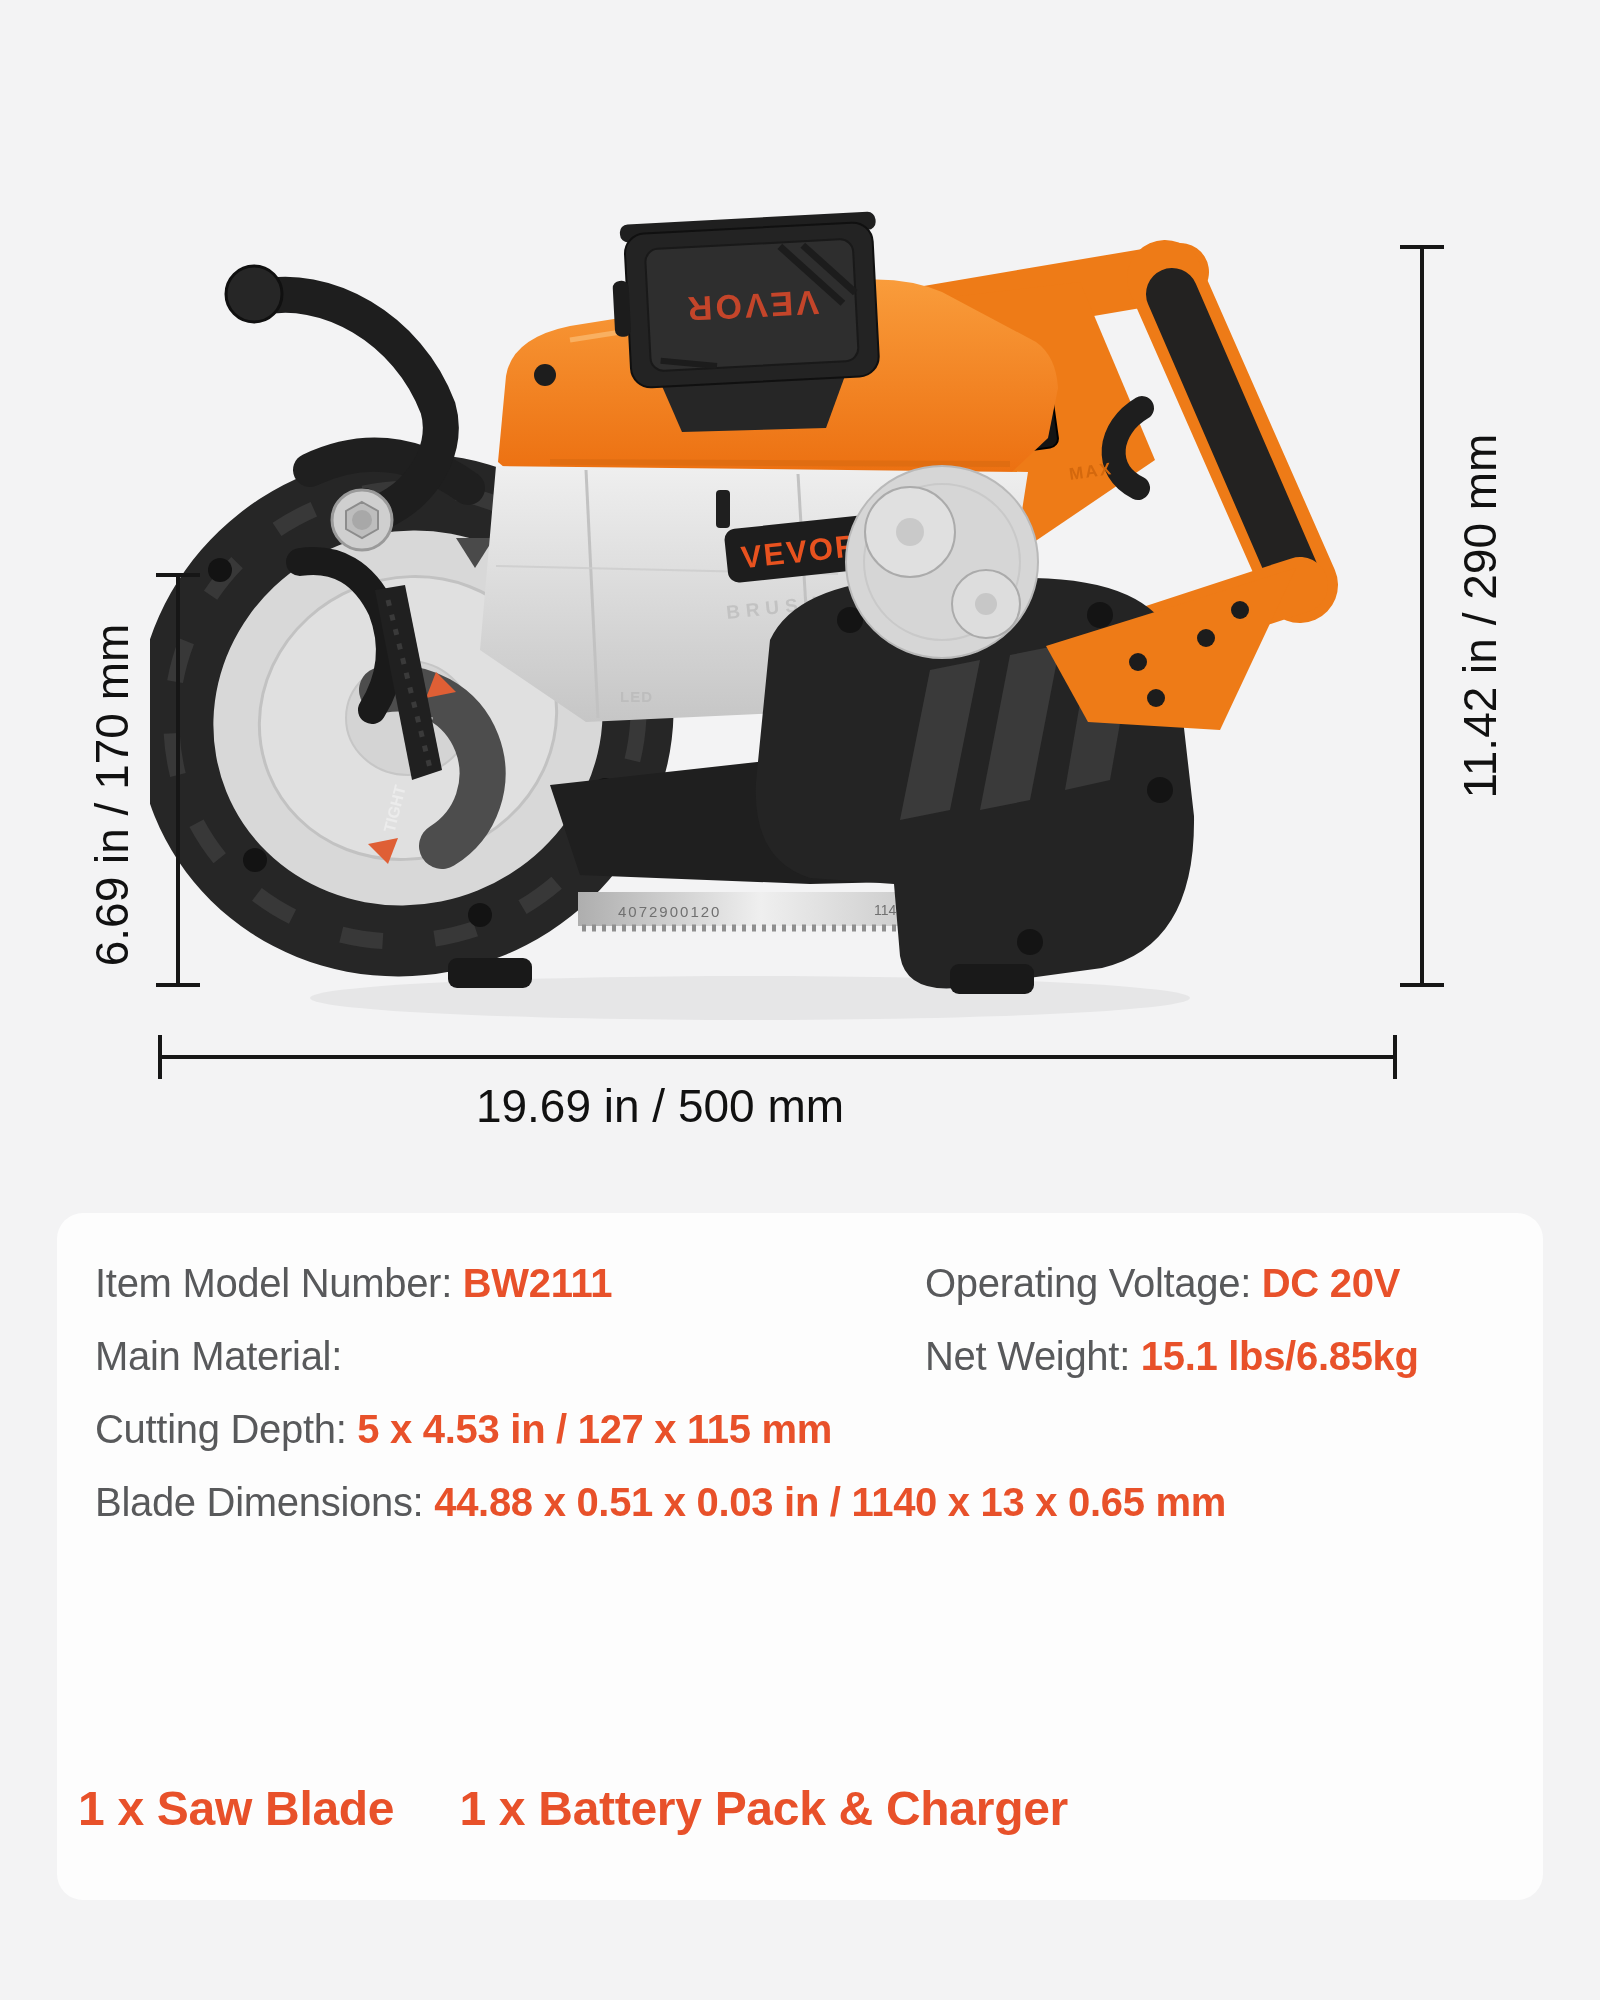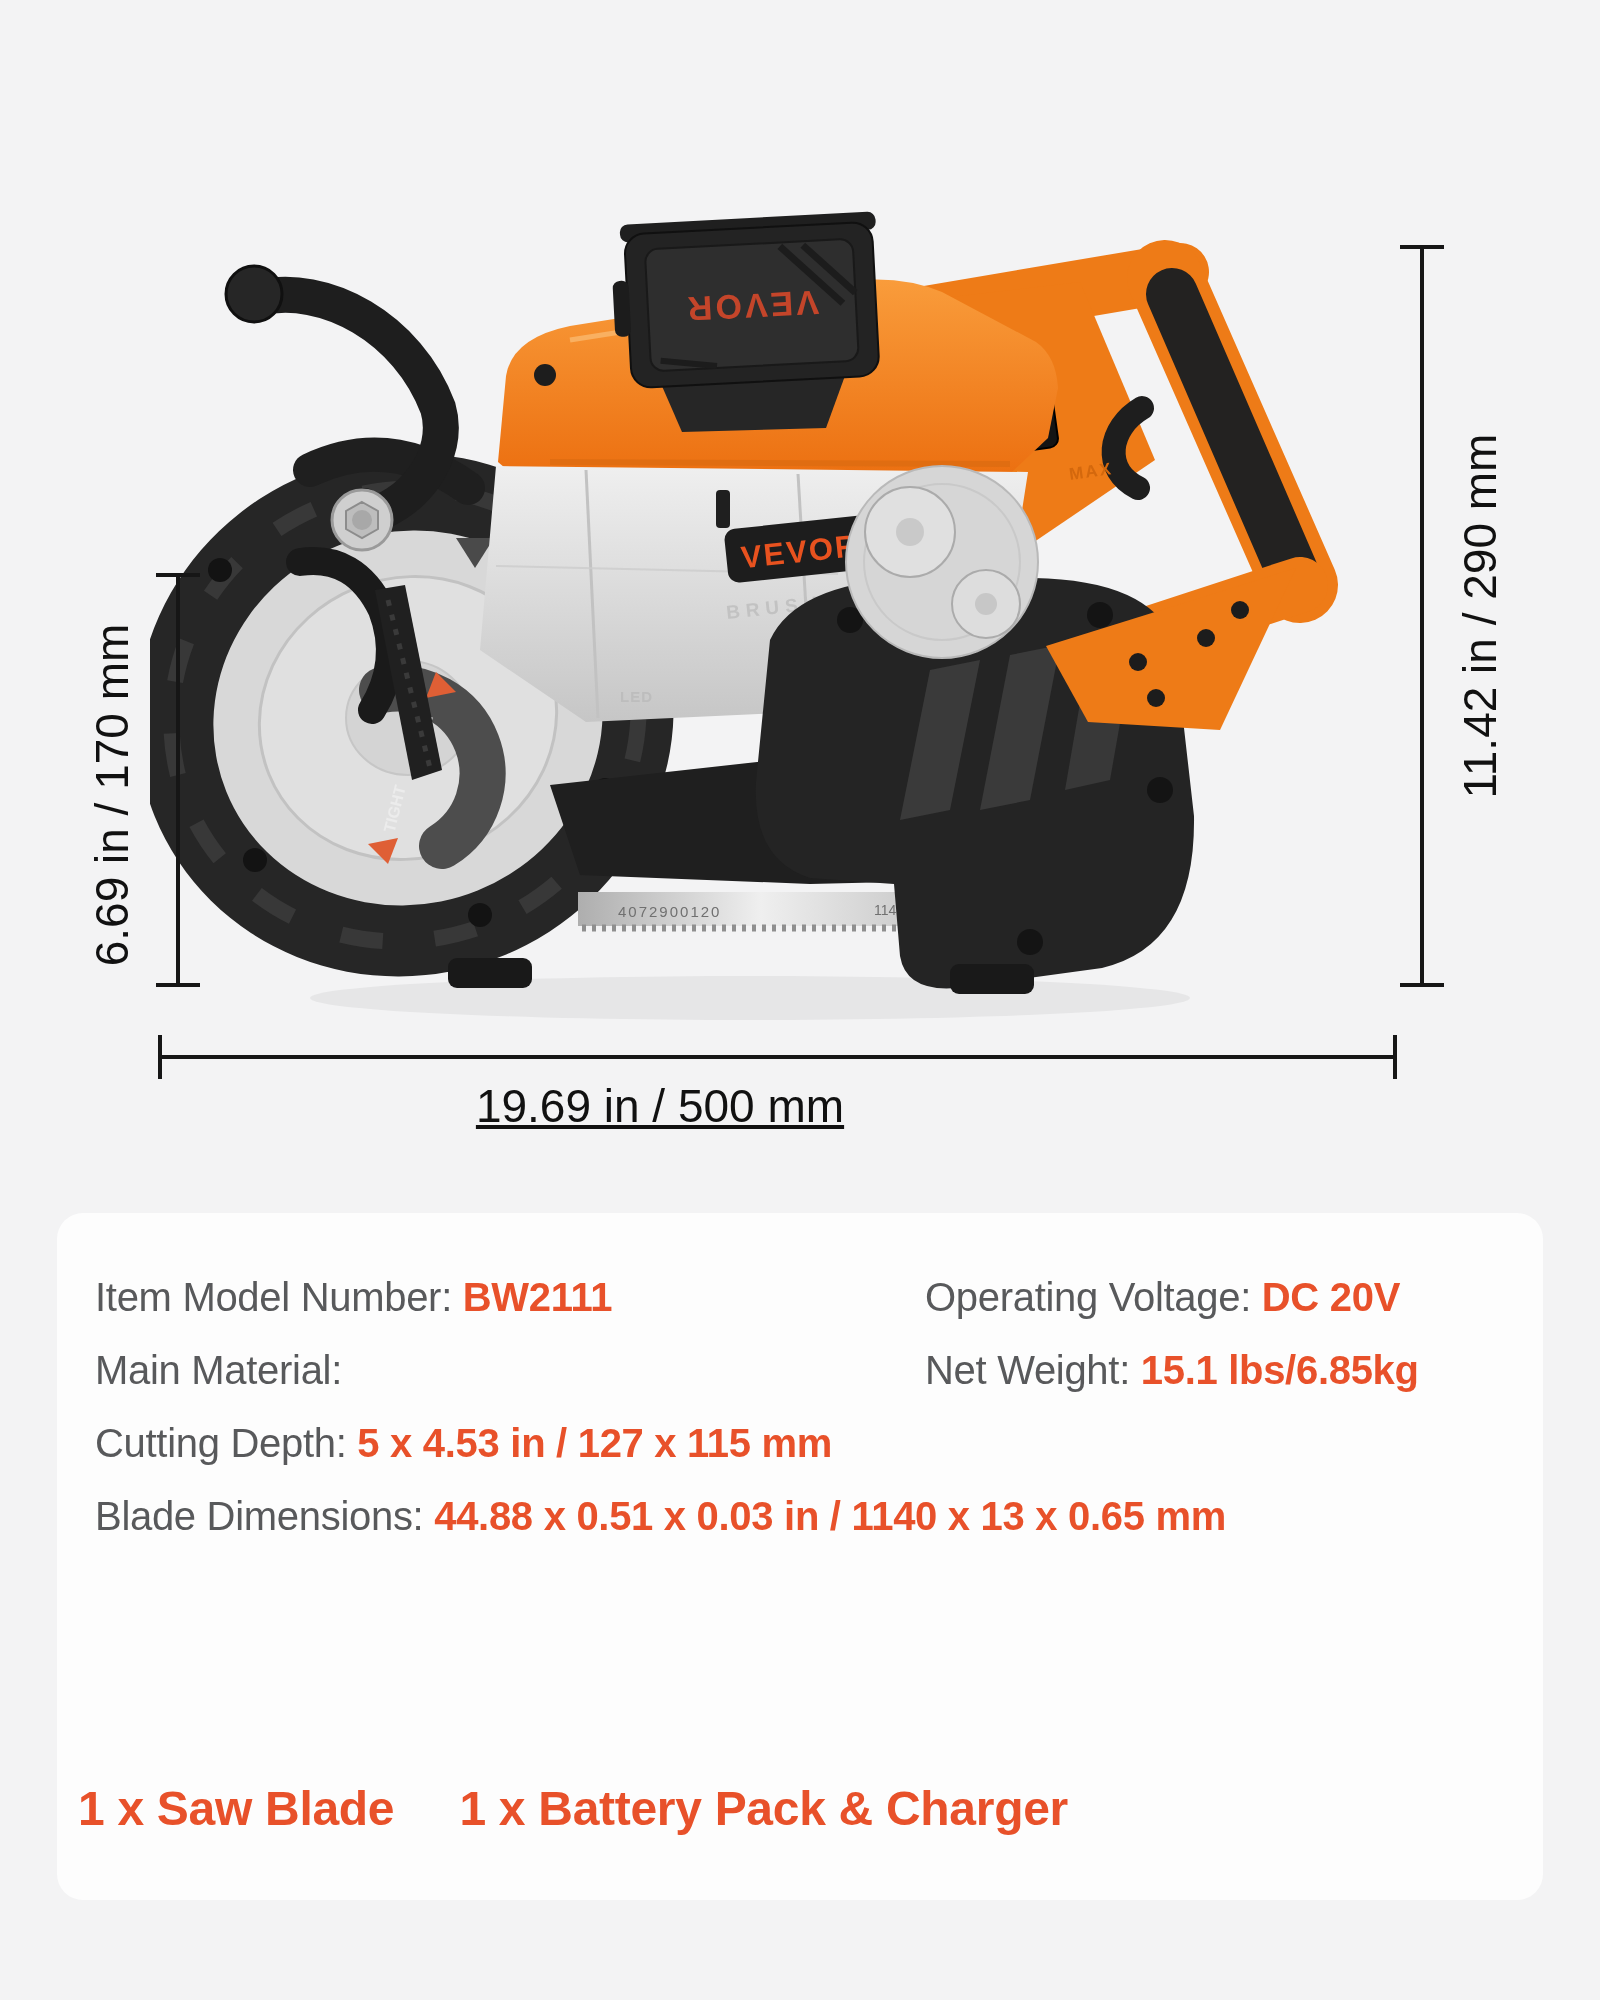--- a/index.html
+++ b/index.html
@@ -20,21 +20,21 @@
   .ctr{transform:translate(-50%,-50%);}
   
   .panel{
     position:absolute;left:57px;top:1213px;width:1486px;height:687px;
     background:#fdfdfd;border-radius:26px;
   }
   .col{position:absolute;top:48px;}
   .col-left{left:38px;}
   .col-right{left:868px;}
   .spec-row{
-    height:73px;display:flex;align-items:center;
+    height:73px;display:flex;
     font-size:40px;letter-spacing:-0.3px;white-space:pre;
   }
   .spec-label{color:#58595b;white-space:pre;}
   .spec-value{color:#e8512a;font-weight:bold;white-space:pre;}
   .footer-row{
     position:absolute;left:21px;top:559px;height:73px;
     display:flex;align-items:center;
     font-size:48px;color:#e8512a;font-weight:bold;white-space:pre;
     letter-spacing:-0.3px;
   }
@@ -205,21 +205,21 @@
 <div class="dim-label rot" style="left:112px;top:795px;">6.69 in / 170 mm</div>
 
 <div class="dim-line" style="left:1420px;top:247px;width:4px;height:738px;"></div>
 <div class="dim-line" style="left:1400px;top:245px;width:44px;height:4px;"></div>
 <div class="dim-line" style="left:1400px;top:983px;width:44px;height:4px;"></div>
 <div class="dim-label rot" style="left:1480px;top:616px;">11.42 in / 290 mm</div>
 
 <div class="dim-line" style="left:160px;top:1055px;width:1235px;height:4px;"></div>
 <div class="dim-line" style="left:158px;top:1035px;width:4px;height:44px;"></div>
 <div class="dim-line" style="left:1393px;top:1035px;width:4px;height:44px;"></div>
-<div class="dim-label ctr" style="left:660px;top:1106px;text-decoration:underline;">19.69 in / 500 mm</div>
+<div class="dim-label ctr" style="left:660px;top:1106px;">19.69 in / 500 mm</div>
 
 <div class="panel">
   <div class="col col-left">
     <div class="spec-row">
       <span class="spec-label">Item Model Number: </span><span class="spec-value">BW2111</span>
     </div>
     <div class="spec-row">
       <span class="spec-label">Main Material: </span>
     </div>
     <div class="spec-row">

